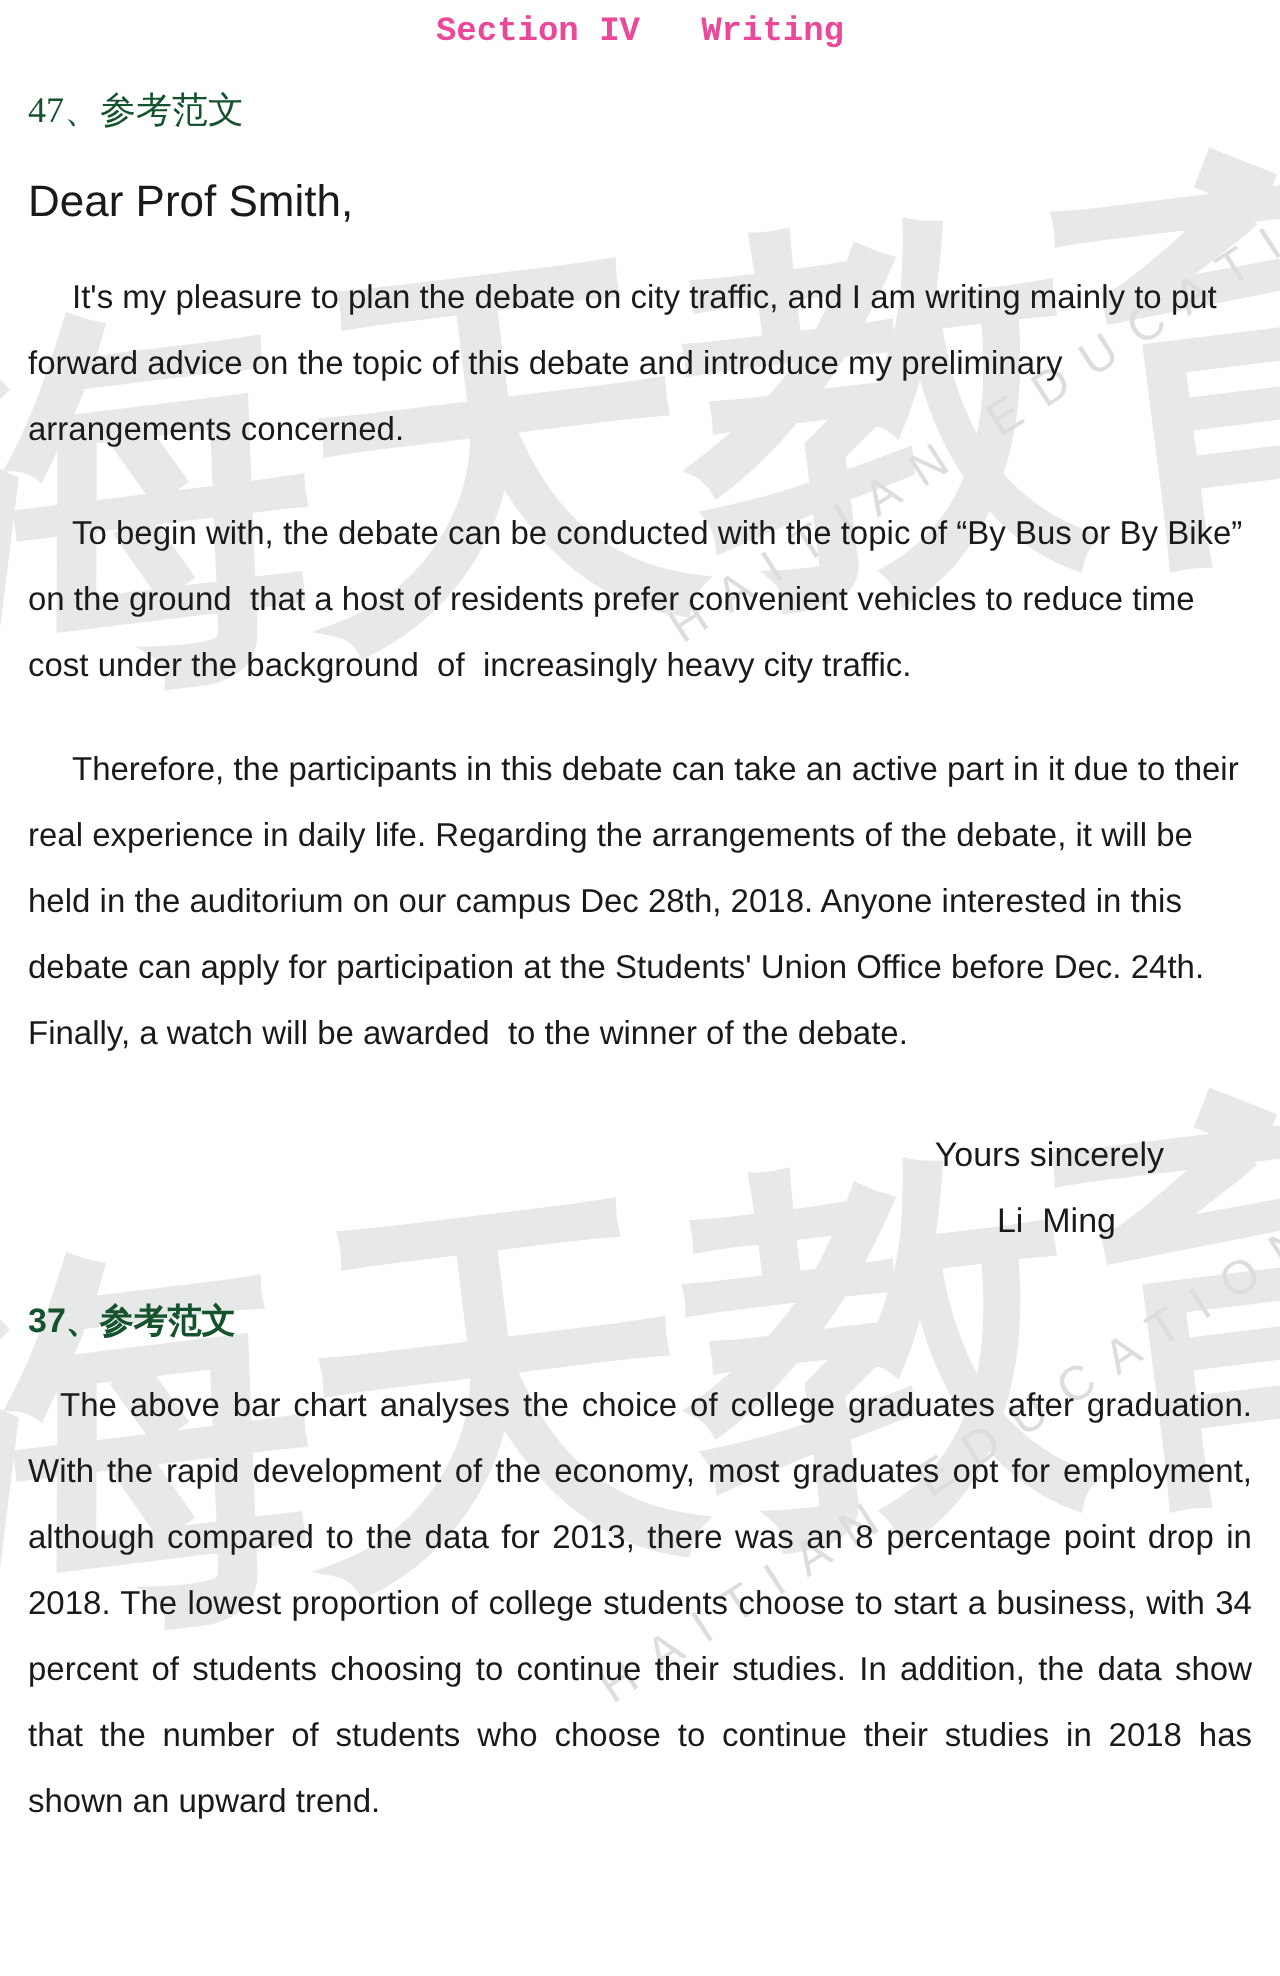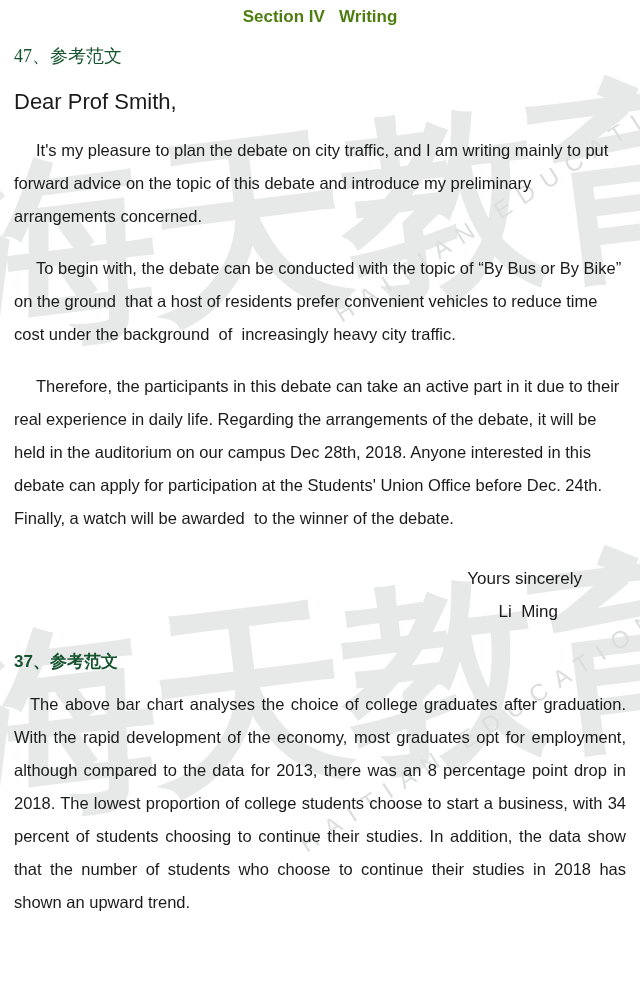--- a/index.html
+++ b/index.html
@@ -34,24 +34,24 @@
     transform:rotate(-33deg);
     transform-origin:left bottom;
   }
   .wm-en.wm1 { left:345px; top:300px; }
   .wm-en.wm2 { left:310px; top:830px; }
 
   
   .doc { position:relative; z-index:1; padding:7px 14px 0 14px; }
   .section-title {
     text-align:center;
-    font-family:Liberation Sans, sans-serif;
+    font-family:Liberation Mono, monospace;
     font-weight:bold;
     font-size:17px;
-    color:#4d7c0f;
+    color:#ec4899;
     white-space:pre-wrap;
   }
   .h-num {
     margin-top:17px;
     font-size:18px;
     font-family:"Liberation Serif", serif;
     color:#14532d;
   }
   .h-num.hei { font-family:"Liberation Sans", sans-serif; font-weight:600; font-size:17px; }
   .salutation { margin-top:21px; font-size:22px; }

